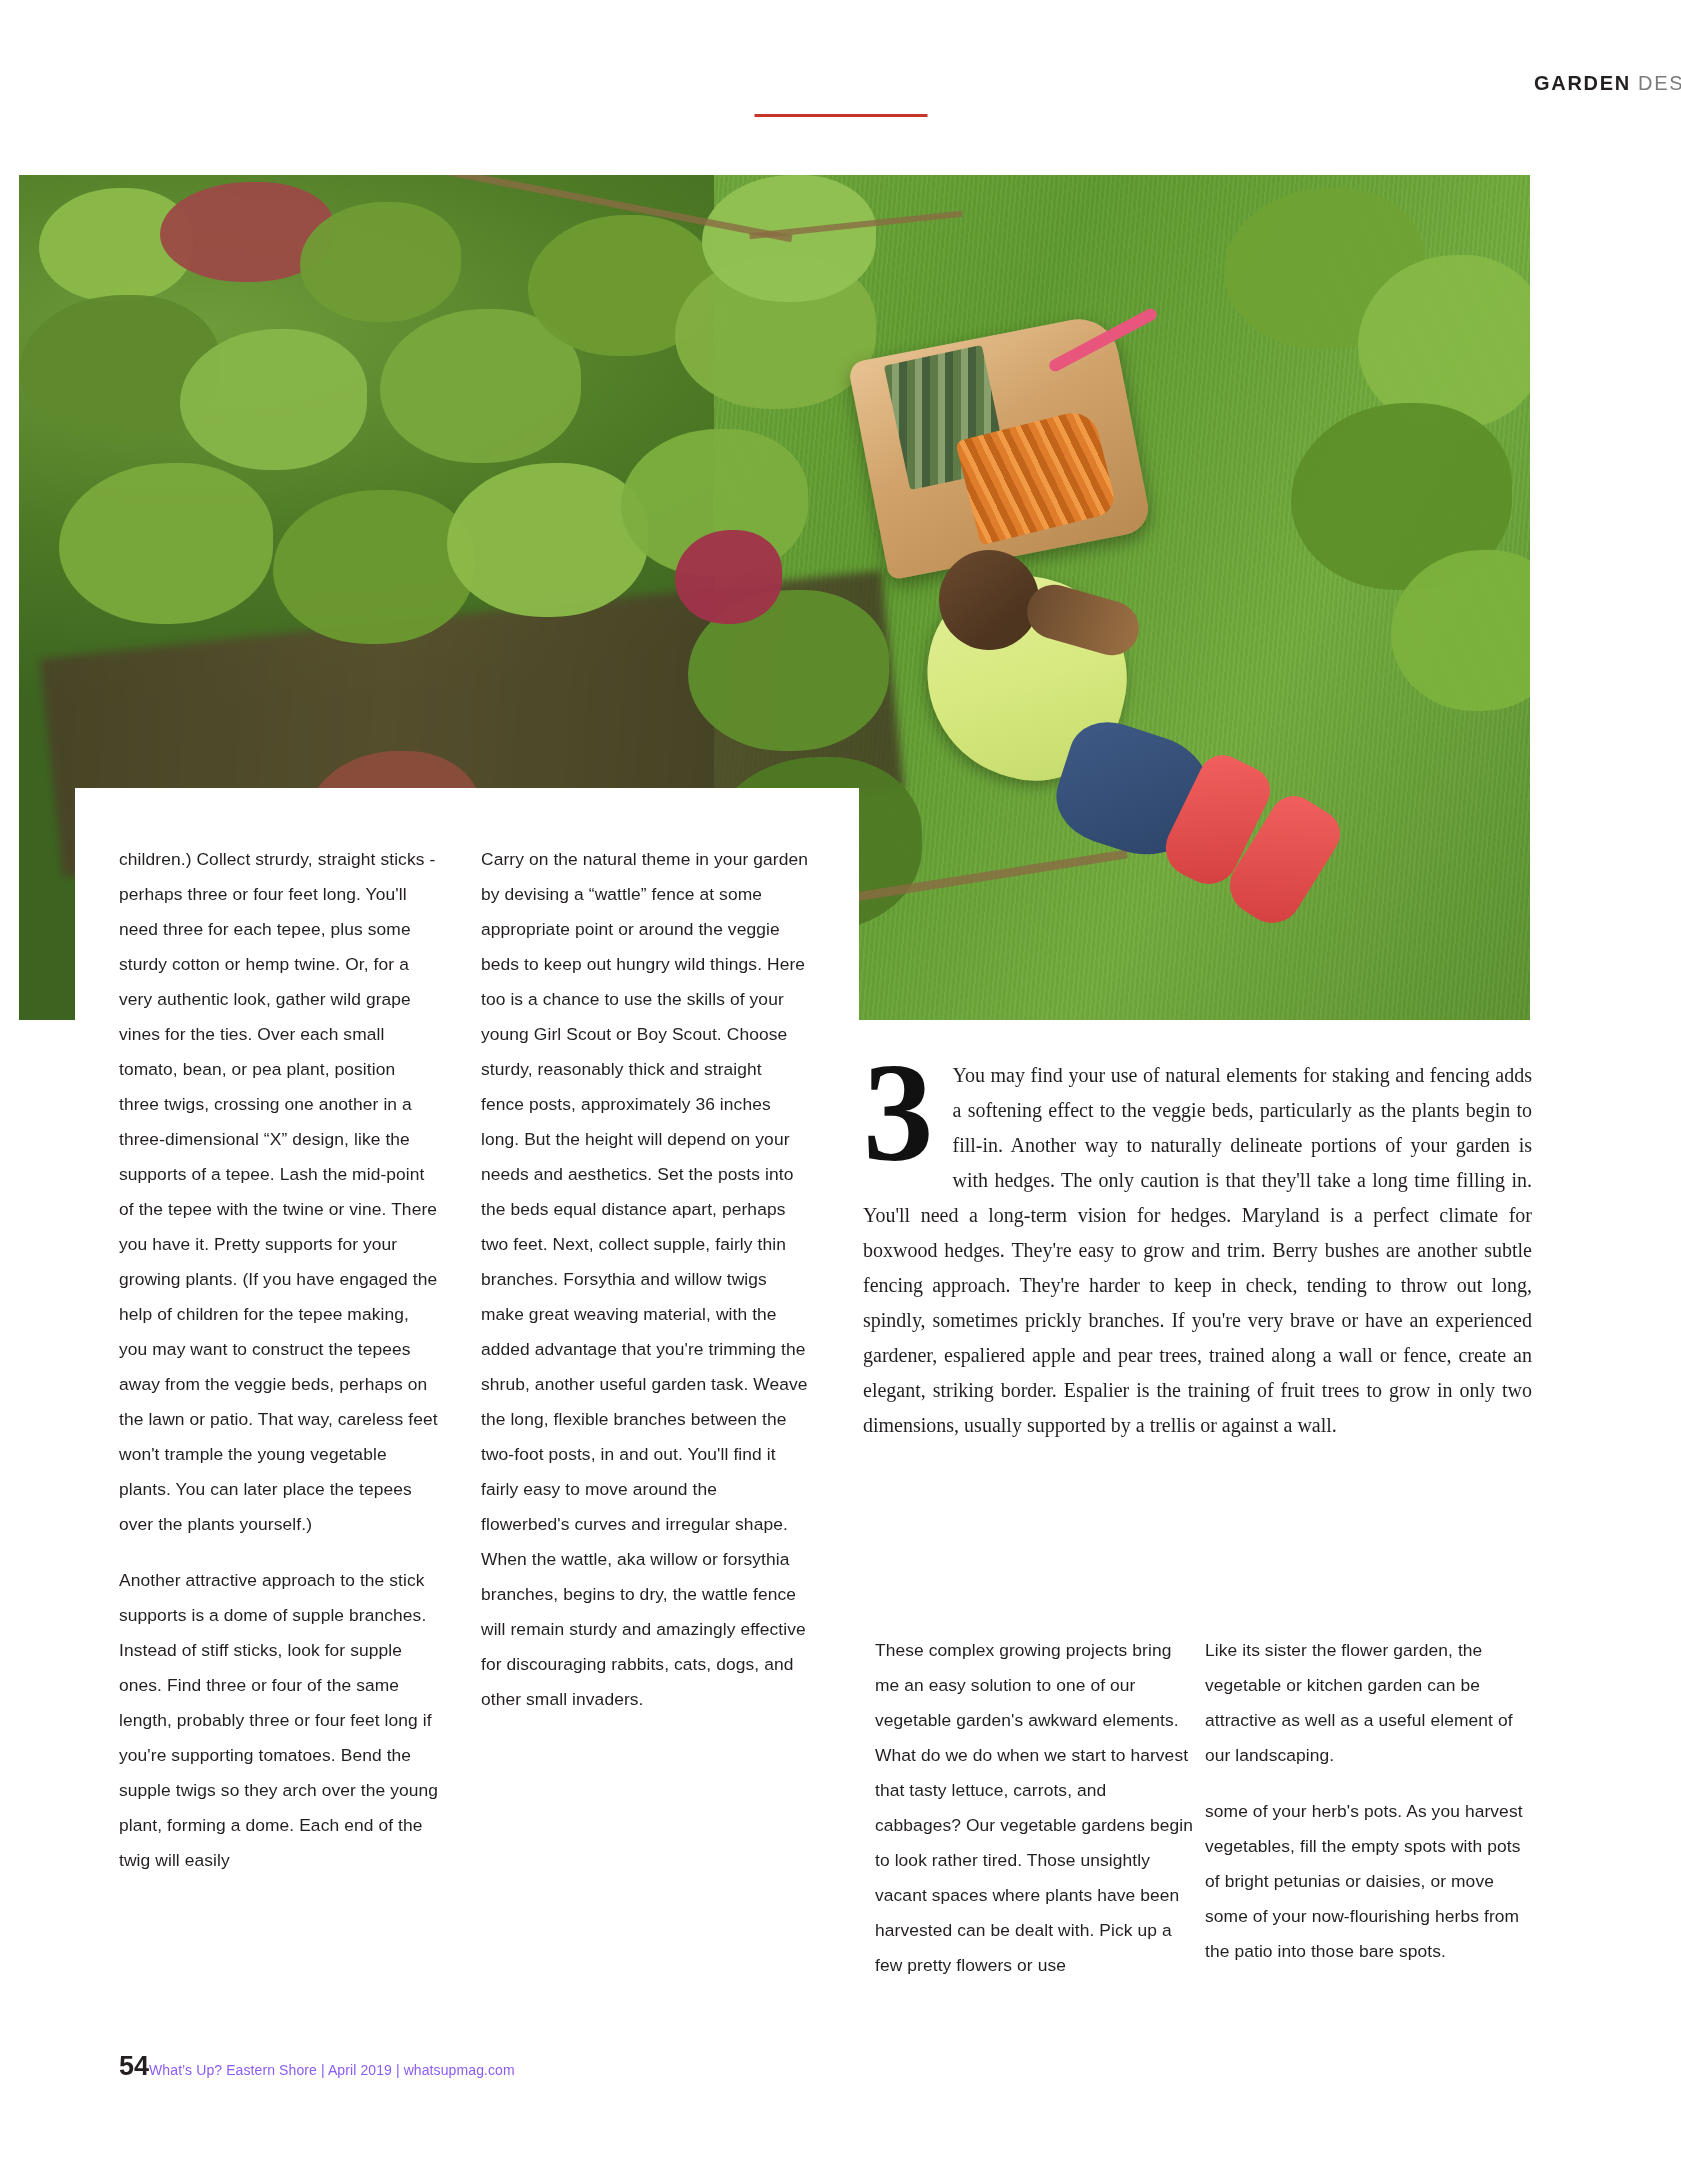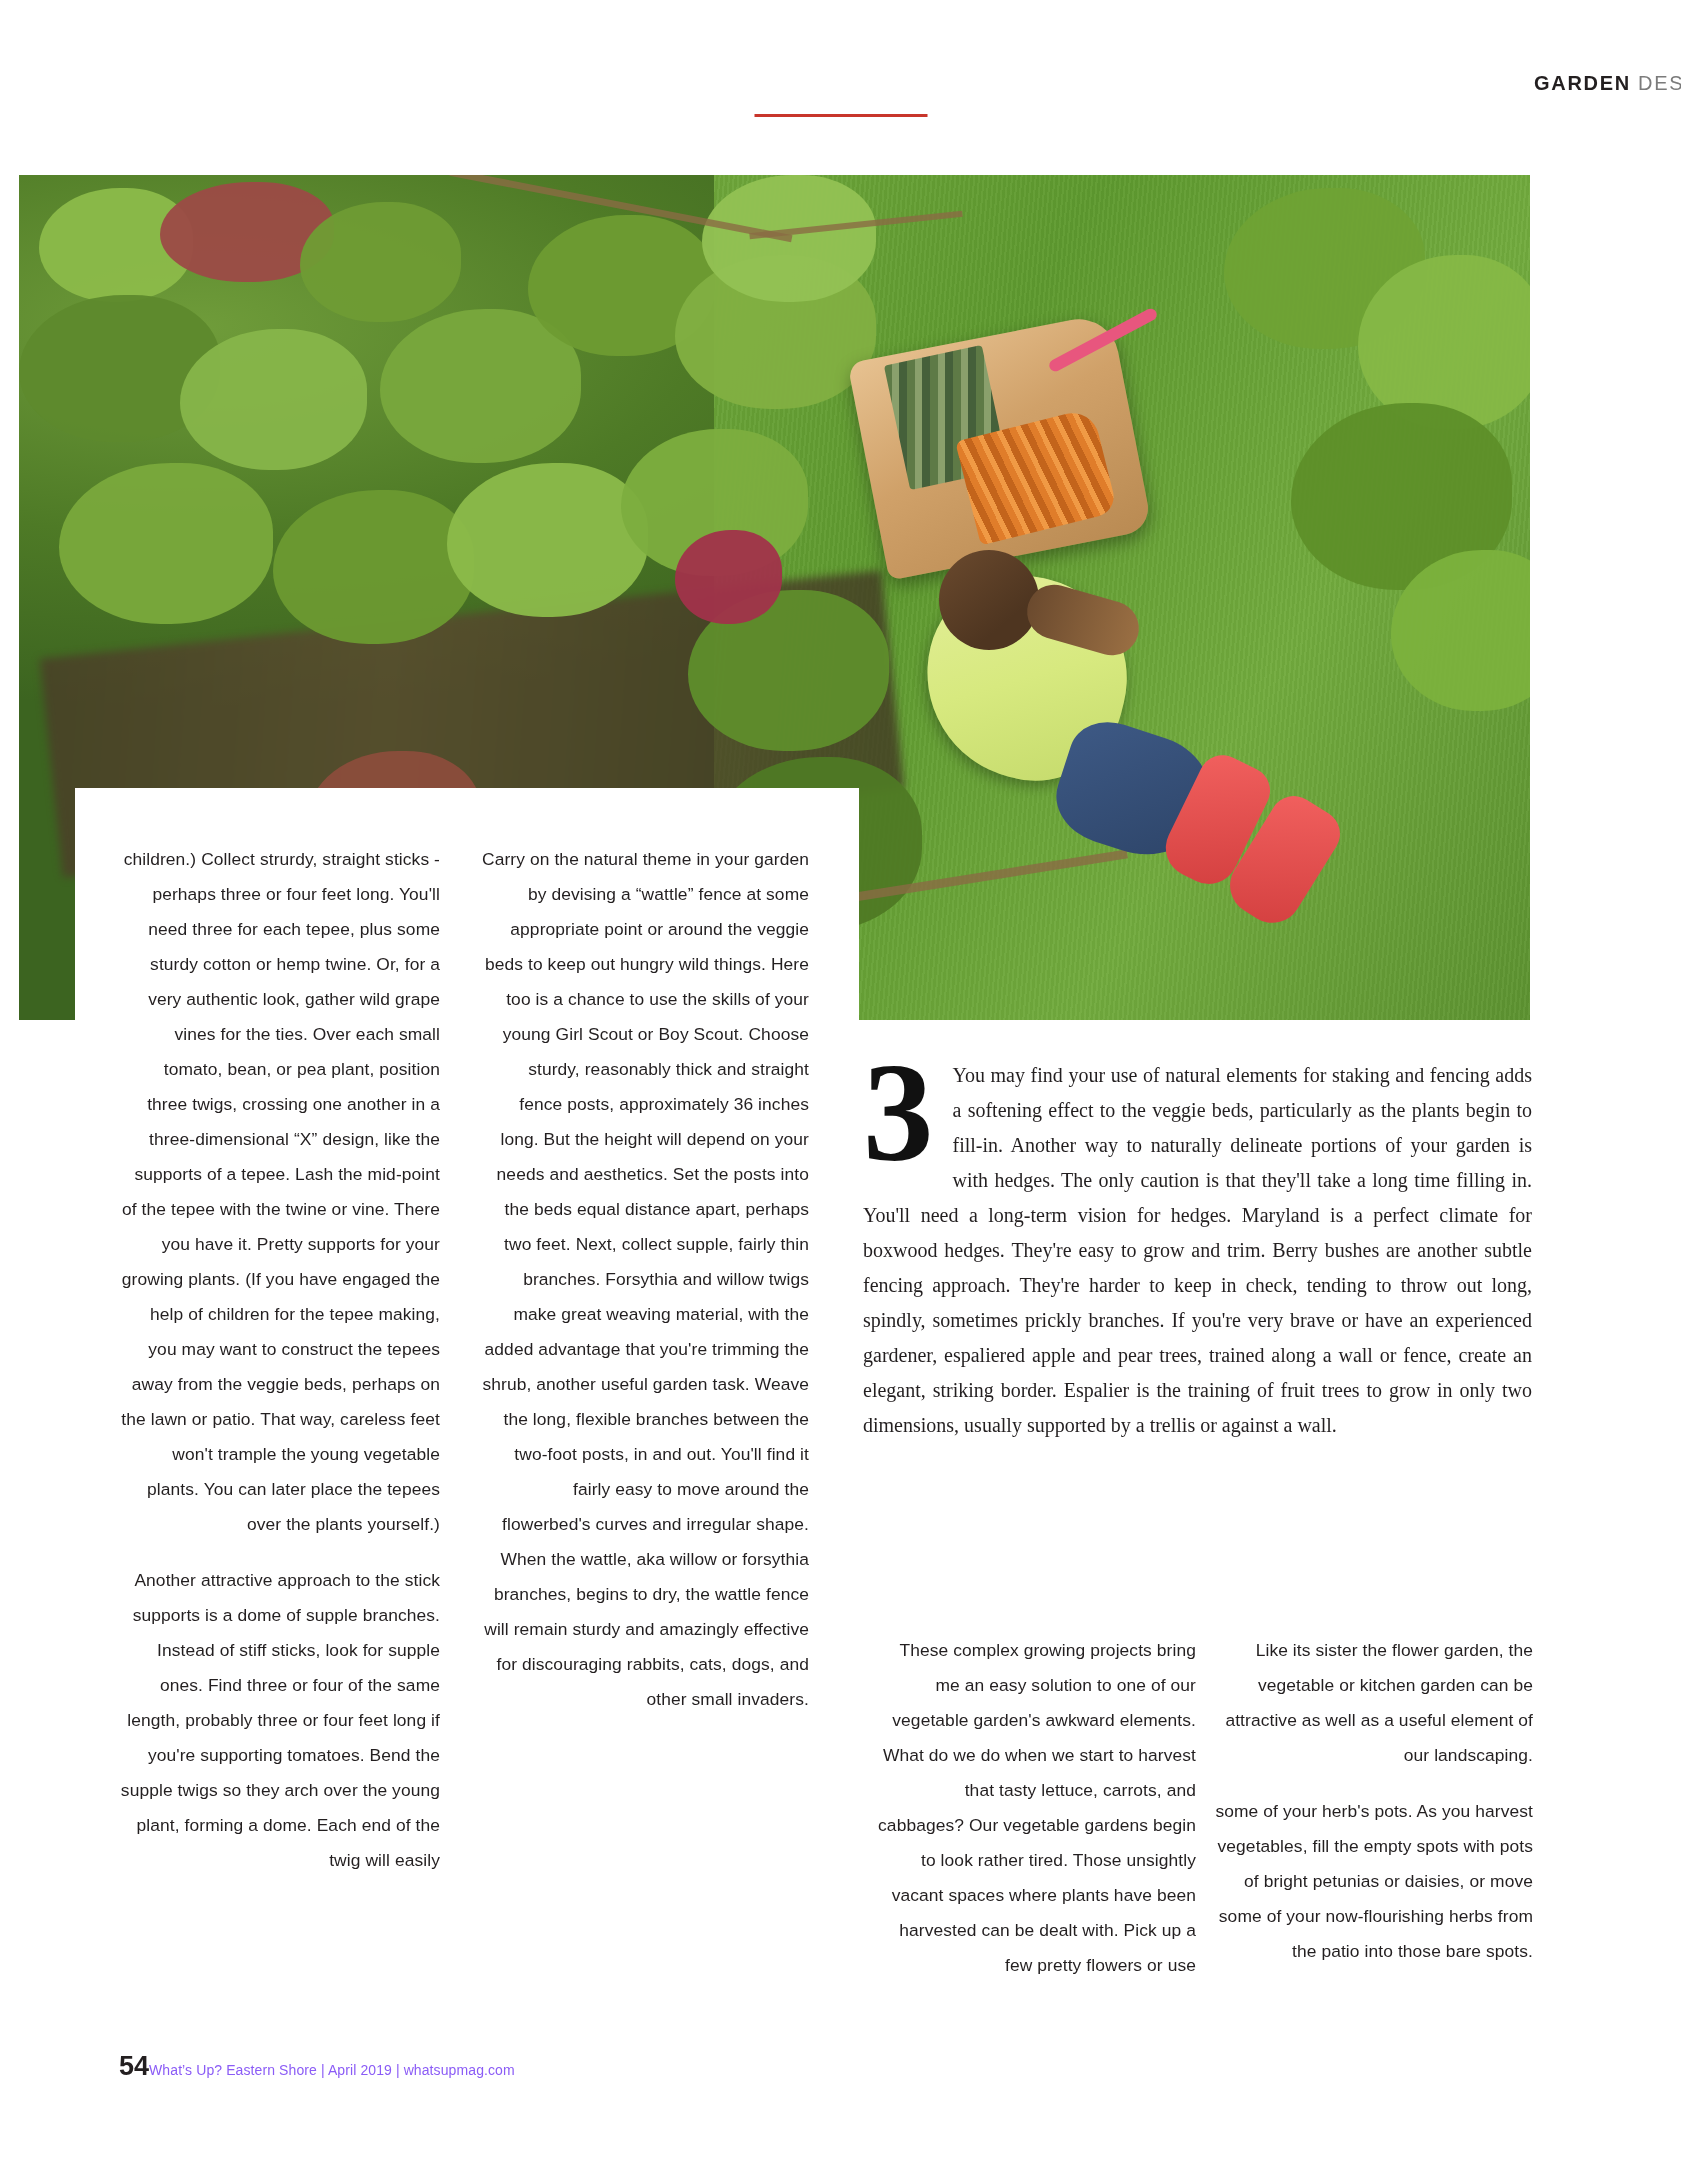--- a/index.html
+++ b/index.html
@@ -196,21 +196,20 @@
     width: 784px;
     height: 845px;
     background: #ffffff;
   }
 
   
   .col {
     position: absolute;
     font-family: "Liberation Sans", sans-serif;
     color: #231f20;
-    text-align: right;
   }
   .col p {
     margin: 0 0 21.4px 0;
   }
   .col-sans p {
     font-size: 17.4px;
     line-height: 35px;
     letter-spacing: 0.1px;
   }
 

